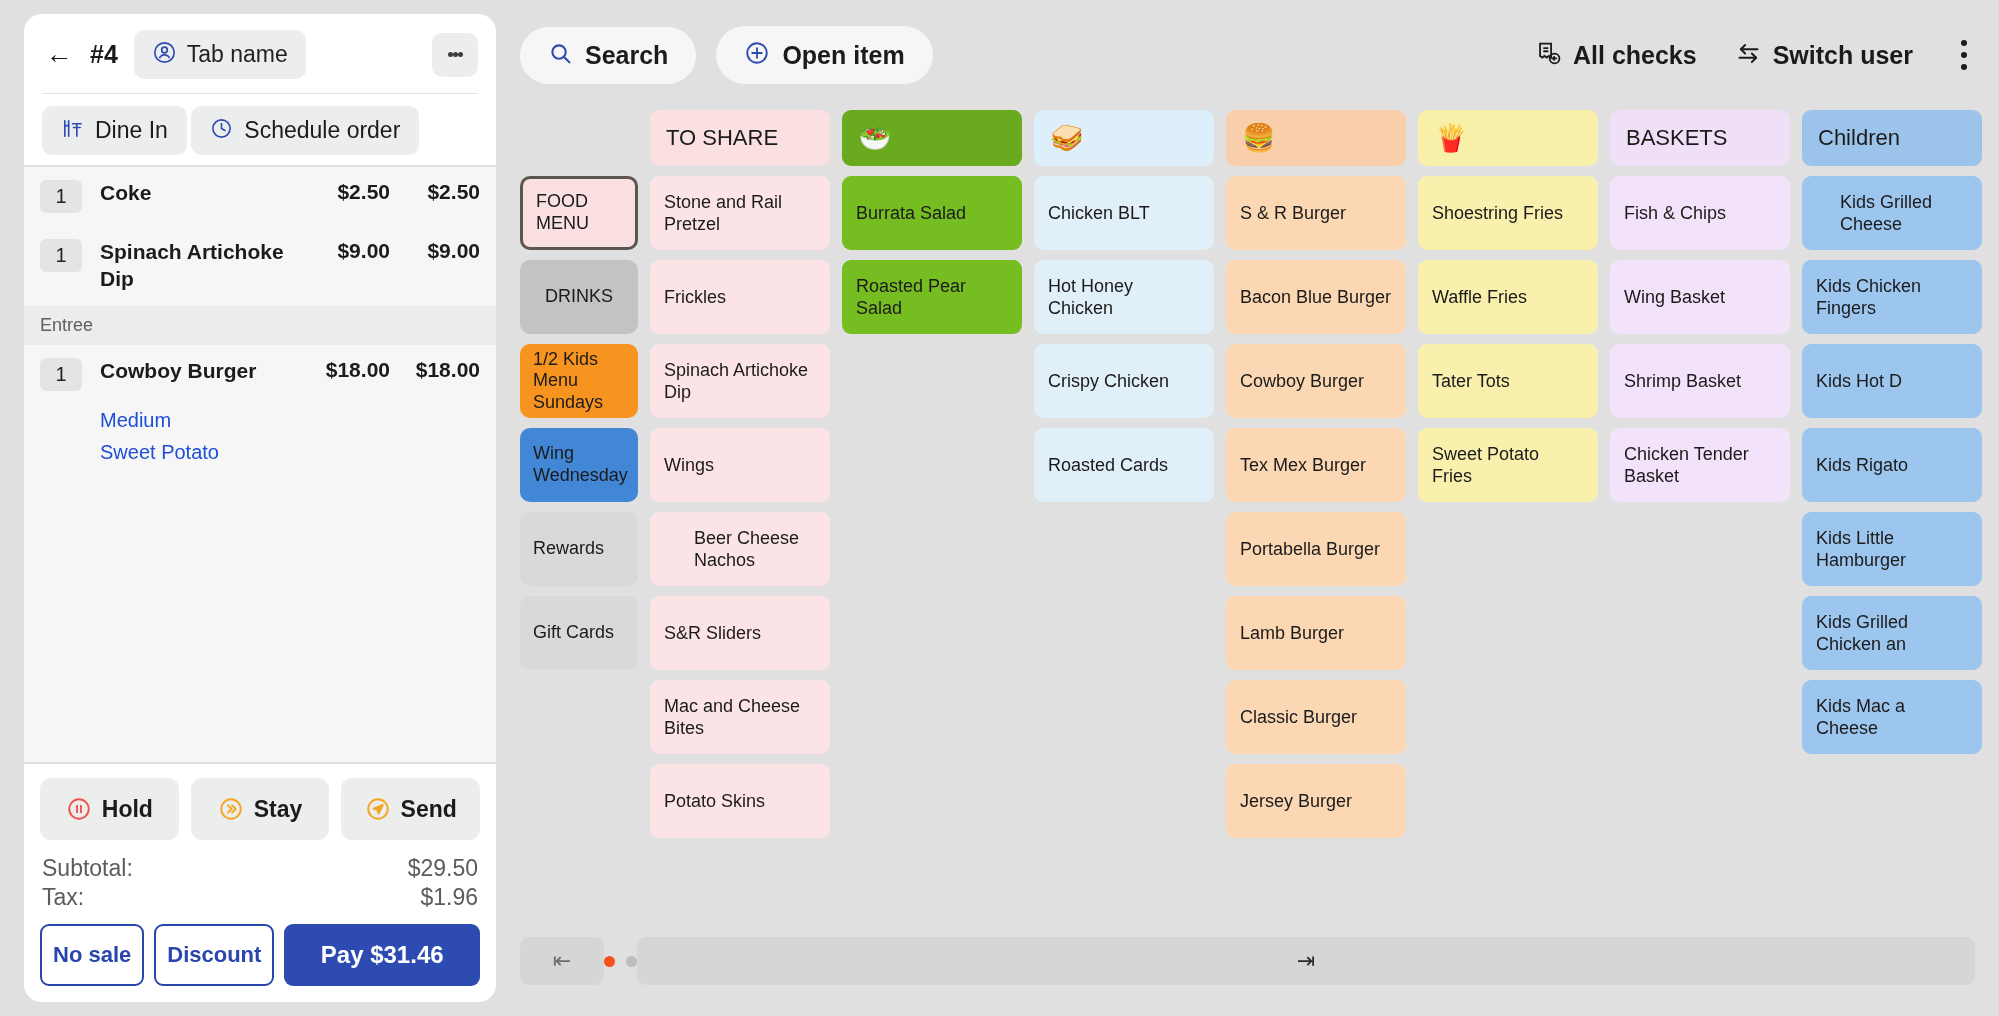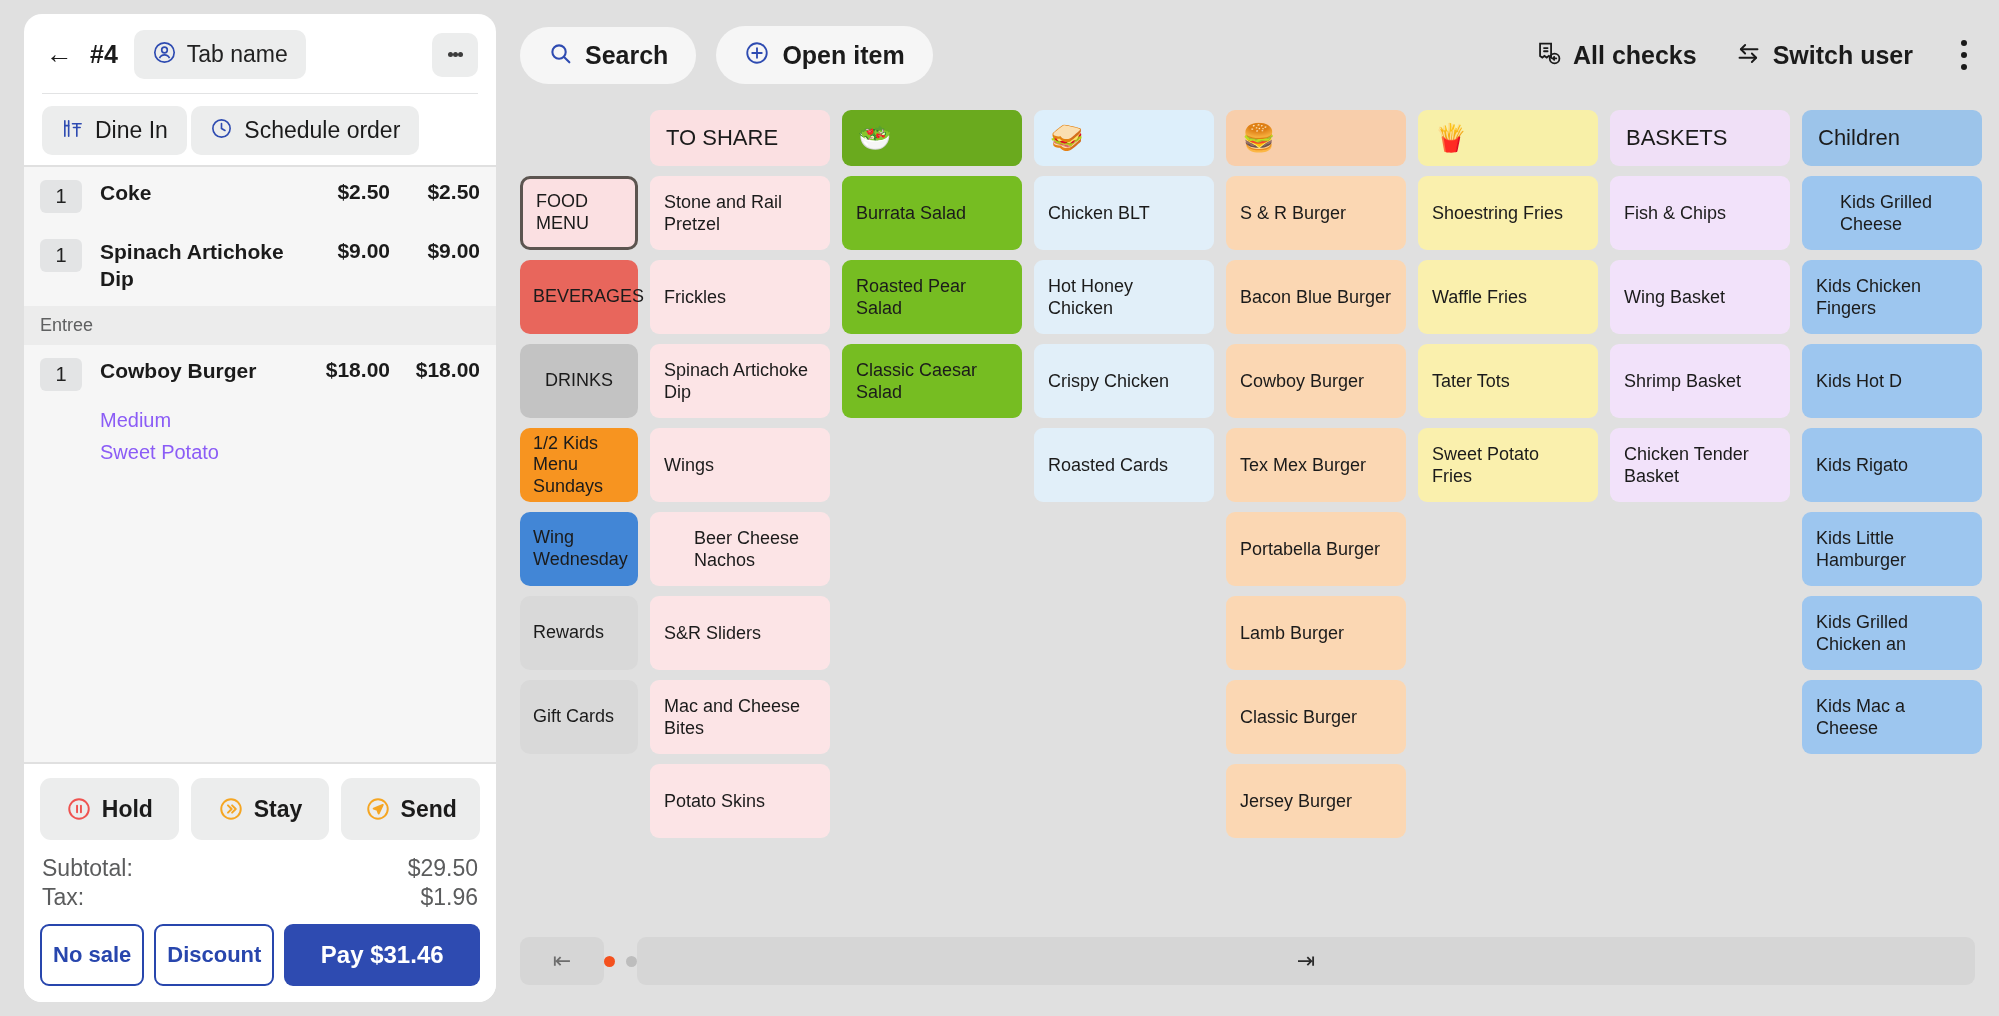--- a/index.html
+++ b/index.html
@@ -56,21 +56,21 @@
   .item-row { display: flex; align-items: flex-start; padding: 13px 16px 13px 16px; background: #f6f6f6; }
   .qty-box {
     width: 42px; height: 33px; background: #e3e4e5; border-radius: 6px;
     display: flex; align-items: center; justify-content: center;
     font-size: 20px; color: #222; flex: 0 0 42px;
   }
   .item-name { flex: 1; font-size: 21px; font-weight: bold; color: #1b1b1b; margin-left: 18px; line-height: 1.28; }
   .item-price { font-size: 21px; font-weight: bold; color: #1b1b1b; width: 92px; text-align: right; }
   .item-total { font-size: 21px; font-weight: bold; color: #1b1b1b; width: 90px; text-align: right; }
   .mods { padding: 0 16px 12px 76px; background: #f6f6f6; }
-  .mod { font-size: 20px; color: #8b5cf6; line-height: 1.62; }
+  .mod { font-size: 20px; color: #1d4ed8; line-height: 1.62; }
   .course-head {
     background: #ececec; padding: 9px 16px; font-size: 18px; color: #5f6061;
   }
 
   
   .check-foot { background: #ffffff; padding: 14px 16px 16px 16px; }
   .action-row { display: flex; gap: 12px; margin-bottom: 14px; }
   .action-btn {
     flex: 1; background: #eceded; border-radius: 11px;
     display: flex; align-items: center; justify-content: center; gap: 10px;
@@ -326,23 +326,20 @@
           <i></i>
         </div>
       </div>
     </div>
 
     <div class="menu-area">
       <div class="cat-col" id="cat-col">
           <div class="cat-btn selected" style="background: rgb(251, 224, 226);">
             <span>FOOD MENU</span>
           </div>
-          <div class="cat-btn" style="background: rgb(232, 102, 92);">
-            <span>BEVERAGES</span>
-          </div>
           <div class="cat-btn" style="background: rgb(195, 195, 195); justify-content: center;">
             <span>DRINKS</span>
           </div>
           <div class="cat-btn" style="background: rgb(247, 148, 32);">
             <span>1/2 Kids Menu Sundays</span>
           </div>
           <div class="cat-btn" style="background: rgb(66, 134, 214);">
             <span>Wing Wednesday</span>
           </div>
           <div class="cat-btn" style="background: rgb(217, 217, 217);">
@@ -384,23 +381,20 @@
           </div>
           <div class="col">
             <div class="col-head" style="background: rgb(106, 170, 30);">
               <span class="emoji">🥗</span>
             </div>
             <div class="tile" style="background: rgb(118, 189, 34);">
               <span>Burrata Salad</span>
             </div>
             <div class="tile" style="background: rgb(118, 189, 34);">
               <span>Roasted Pear Salad</span>
-            </div>
-            <div class="tile" style="background: rgb(118, 189, 34);">
-              <span>Classic Caesar Salad</span>
             </div>
           </div>
           <div class="col">
             <div class="col-head" style="background: rgb(221, 239, 251);">
               <span class="emoji">🥪</span>
             </div>
             <div class="tile" style="background: rgb(225, 239, 249);">
               <span>Chicken  BLT</span>
             </div>
             <div class="tile" style="background: rgb(225, 239, 249);">

